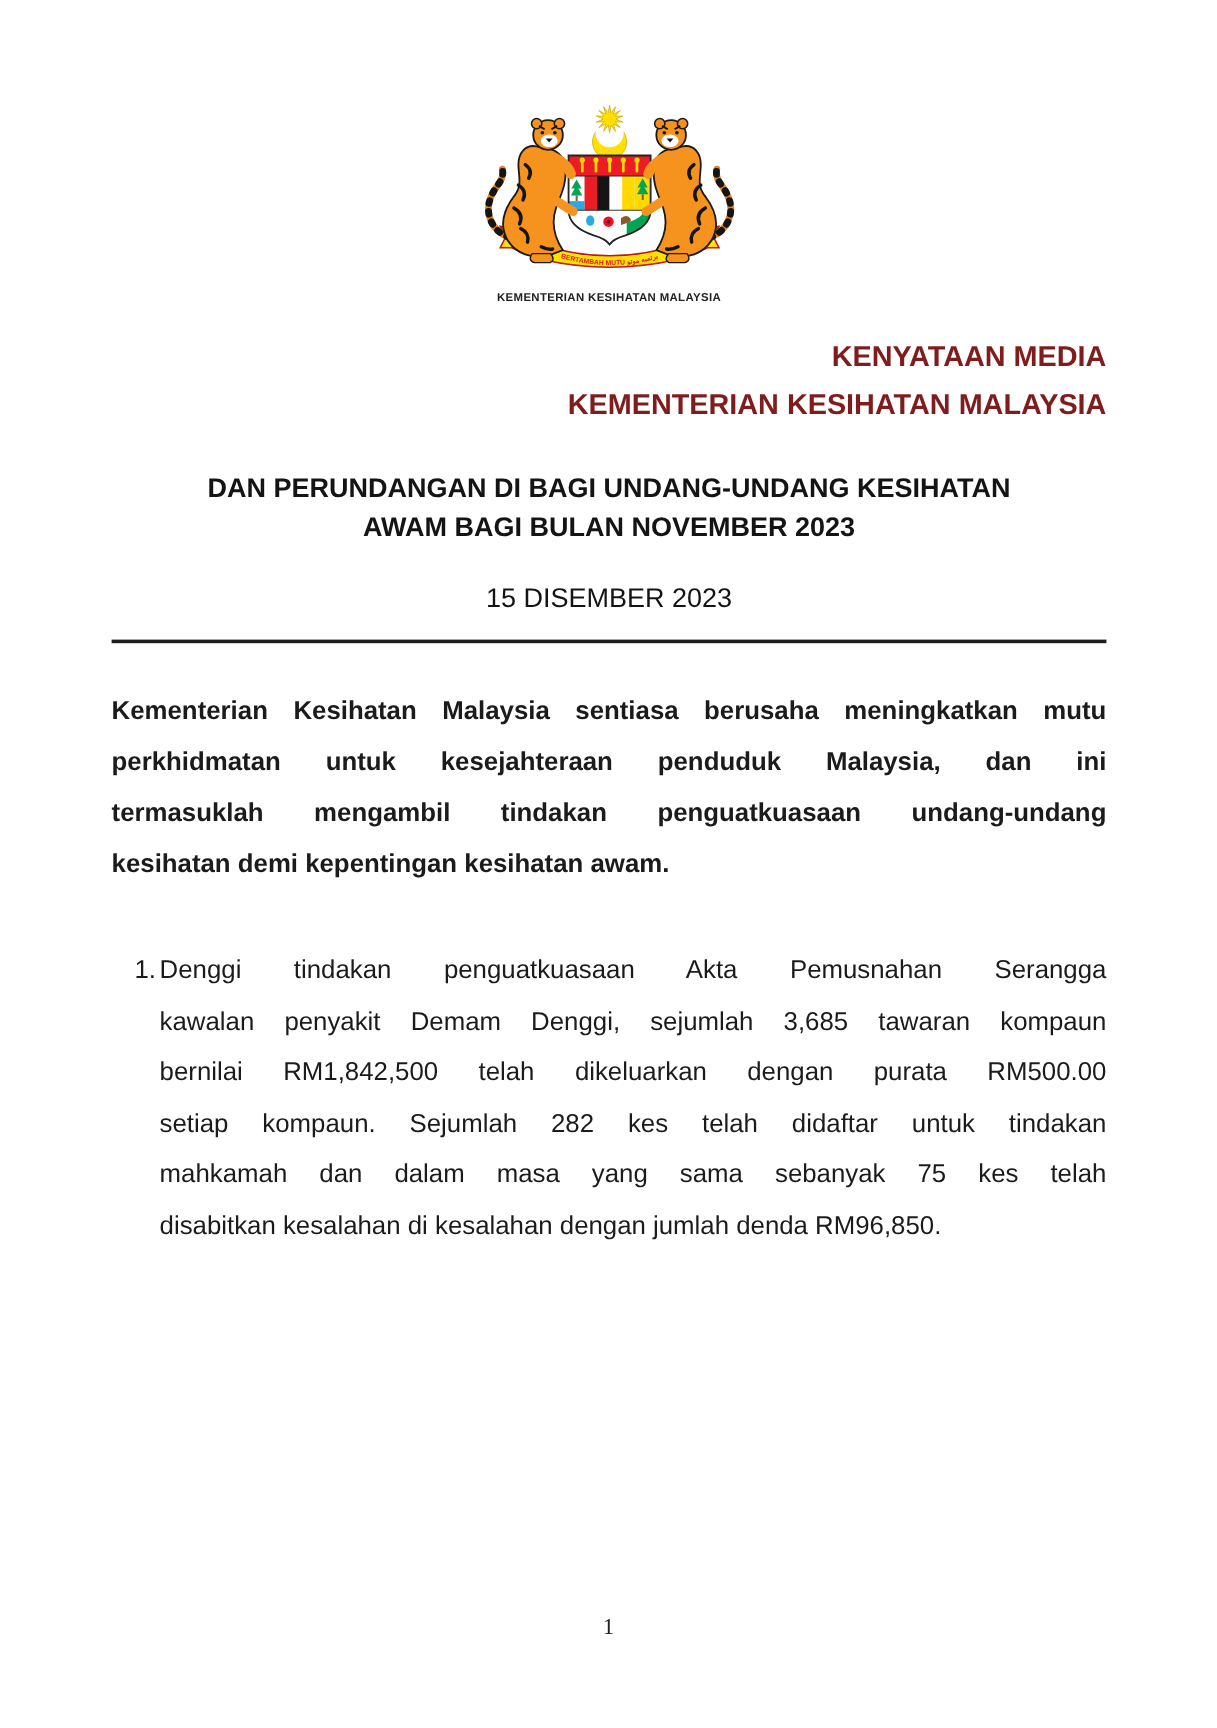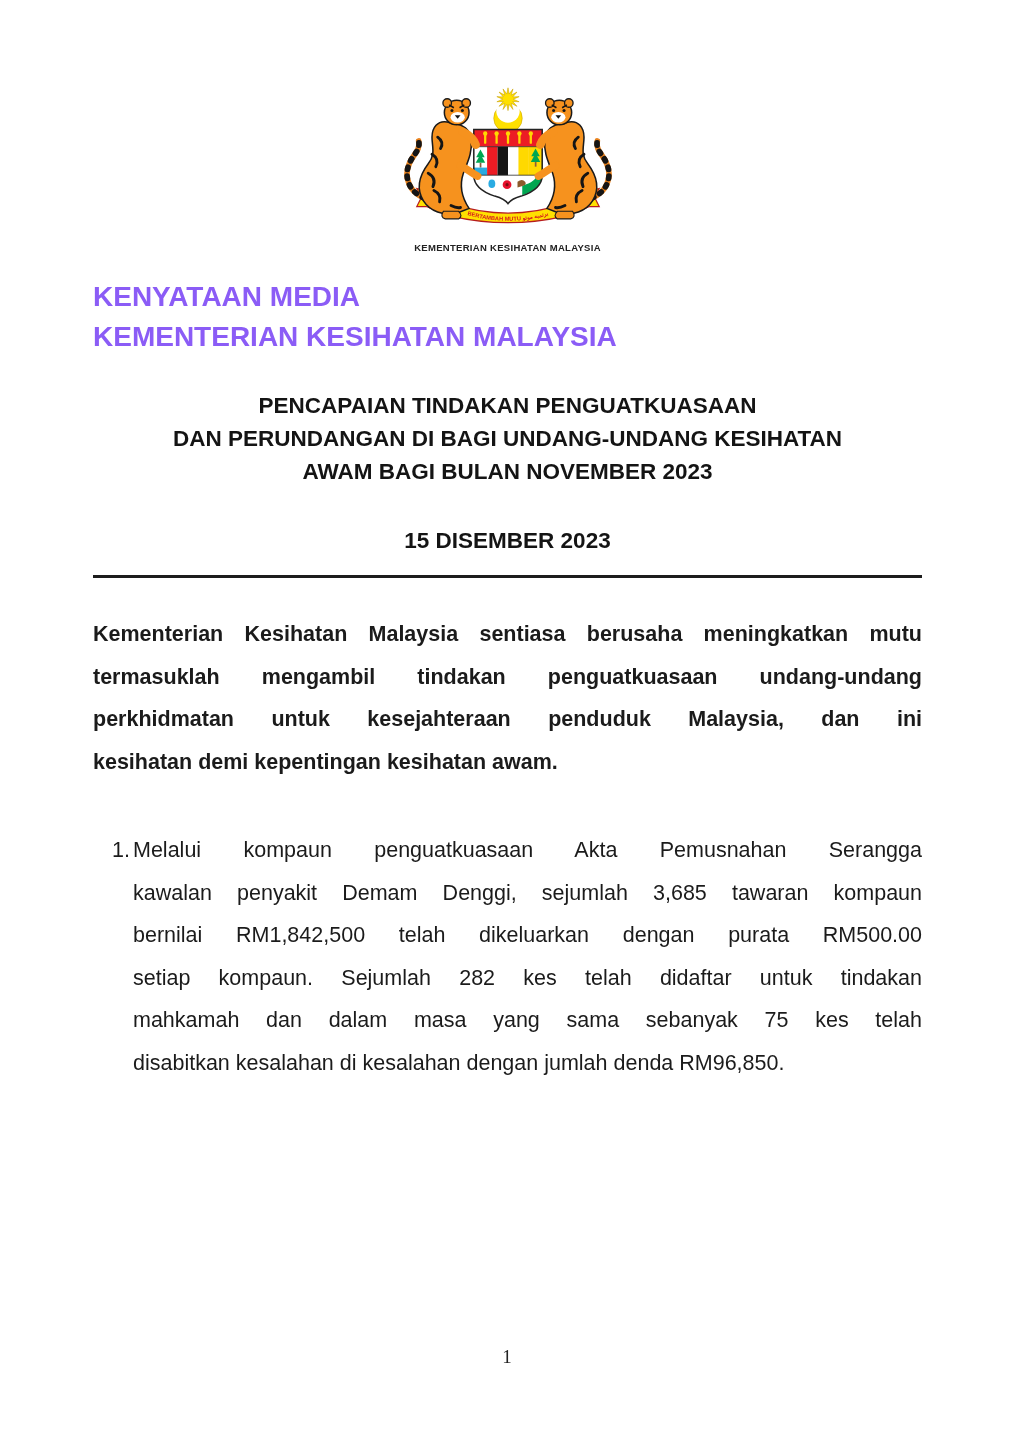--- a/index.html
+++ b/index.html
@@ -15,30 +15,30 @@
   .page { padding: 84px 92px 0 93px; }
 
   .logo-wrap { text-align: center; }
   .logo-wrap svg { width: 228px; height: 152px; display: inline-block; }
   .logo-caption {
     font-size: 9.5px; font-weight: 700; letter-spacing: 0.3px;
     margin-top: 2px; color: #222;
   }
 
   .title-block {
-    margin-top: 24px; text-align: left;
-    font-size: 28px; font-weight: 700; line-height: 40px; color: #8b5cf6;
+    margin-top: 24px; text-align: right;
+    font-size: 24px; font-weight: 700; line-height: 40px; color: #7f1d1d;
   }
   .subtitle-block {
     margin-top: 32px; text-align: center;
     font-size: 22.5px; font-weight: 700; line-height: 33px; color: #141414;
   }
   .date-line {
-    margin-top: 40px; text-align: center;
-    font-size: 22.5px; font-weight: 700; color: #141414;
+    margin-top: 30px; text-align: center;
+    font-size: 22.5px; font-weight: 400; color: #141414;
   }
   .divider { margin-top: 21px; border-top: 3px solid #1d1d1d; height: 0; }
 
   .para { margin-top: 35px; font-size: 21.5px; line-height: 42.5px; font-weight: bold; }
   .para.second { margin-top: 45px; }
   .jl { text-align: justify; text-align-last: justify; }
   .jl.last { text-align-last: left; }
 
   .list-item {
     display: flex; margin-top: 46px; padding-left: 19px;
@@ -139,41 +139,40 @@
     </svg>
     <div class="logo-caption">KEMENTERIAN KESIHATAN MALAYSIA</div>
   </div>
 
   <div class="title-block">
     <div>KENYATAAN MEDIA</div>
     <div>KEMENTERIAN KESIHATAN MALAYSIA</div>
   </div>
 
   <div class="subtitle-block">
-    <div>PENCAPAIAN TINDAKAN PENGUATKUASAAN</div>
     <div>DAN PERUNDANGAN DI BAGI UNDANG-UNDANG KESIHATAN</div>
     <div>AWAM BAGI BULAN NOVEMBER 2023</div>
   </div>
 
   <div class="date-line">15 DISEMBER 2023</div>
 
   <div class="divider"></div>
 
   <div class="para">
     <div class="jl">Kementerian Kesihatan Malaysia sentiasa berusaha meningkatkan mutu</div>
+    <div class="jl">perkhidmatan untuk kesejahteraan penduduk Malaysia, dan ini</div>
     <div class="jl">termasuklah mengambil tindakan penguatkuasaan undang-undang</div>
-    <div class="jl">perkhidmatan untuk kesejahteraan penduduk Malaysia, dan ini</div>
     <div class="jl last">kesihatan demi kepentingan kesihatan awam.</div>
   </div>
 
 
   <div class="list-item">
     <div class="list-num">1.</div>
     <div class="list-lines">
-      <div class="jl">Melalui kompaun penguatkuasaan Akta Pemusnahan Serangga</div>
+      <div class="jl">Denggi tindakan penguatkuasaan Akta Pemusnahan Serangga</div>
       <div class="jl">kawalan penyakit Demam Denggi, sejumlah 3,685 tawaran kompaun</div>
       <div class="jl">bernilai RM1,842,500 telah dikeluarkan dengan purata RM500.00</div>
       <div class="jl">setiap kompaun. Sejumlah 282 kes telah didaftar untuk tindakan</div>
       <div class="jl">mahkamah dan dalam masa yang sama sebanyak 75 kes telah</div>
       <div class="jl last">disabitkan kesalahan di kesalahan dengan jumlah denda RM96,850.</div>
     </div>
   </div>
 
 </div>
 

